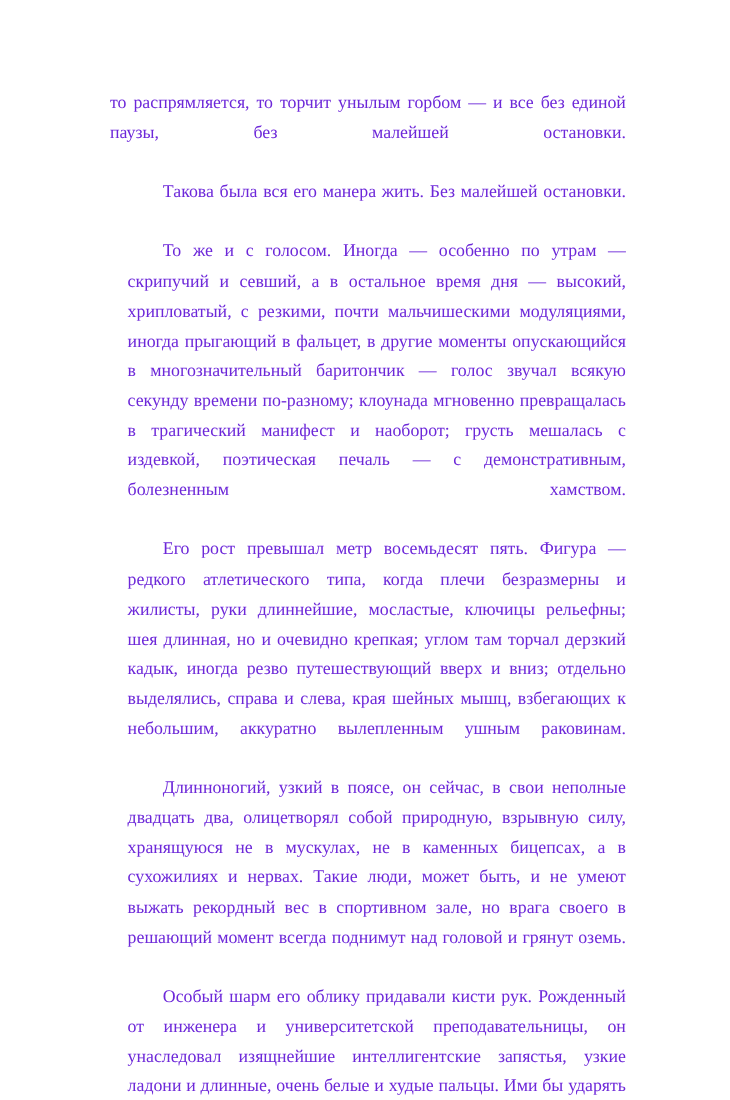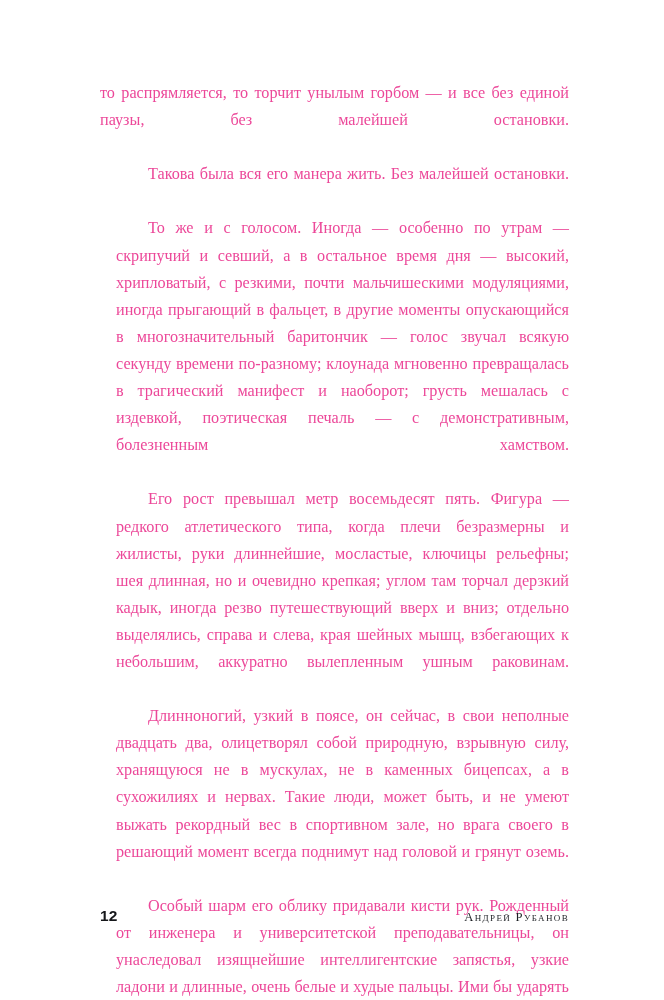--- a/index.html
+++ b/index.html
@@ -24,21 +24,21 @@
     left: 100px;
     top: 80px;
     width: 469px;
   }
 
   .body-paragraph {
     margin: 0;
     font-family: "Liberation Serif", "DejaVu Serif", serif;
     font-size: 16.2px;
     line-height: 27.1px;
-    color: #ec4899;
+    color: #6d28d9;
     text-align: justify;
     text-justify: inter-word;
     hyphens: manual;
     -webkit-hyphens: manual;
     text-indent: 0;
     word-spacing: 0.1px;
   }
 
   .body-paragraph.indented {
     text-indent: 32px;
@@ -91,18 +91,14 @@
 
   <div class="text-column">
     <p class="body-paragraph">то распрямляется, то торчит унылым горбом — и все без единой паузы, без малейшей остановки.</p>
     <p class="body-paragraph indented">Такова была вся его манера жить. Без малейшей остановки.</p>
     <p class="body-paragraph indented">То же и с голосом. Иногда — особенно по утрам — скрипучий и севший, а в остальное время дня — высокий, хрипловатый, с резкими, почти мальчишескими модуляциями, иногда прыгающий в фальцет, в другие моменты опускающийся в многозначительный баритончик — голос звучал всякую секунду времени по-разному; клоунада мгновенно превращалась в трагический манифест и наоборот; грусть мешалась с издевкой, поэтическая печаль — с демонстративным, болезненным хамством.</p>
     <p class="body-paragraph indented">Его рост превышал метр восемьдесят пять. Фигура — редкого атлетического типа, когда плечи безразмерны и жилисты, руки длиннейшие, мосластые, ключицы рельефны; шея длинная, но и очевидно крепкая; углом там торчал дерзкий кадык, иногда резво путешествующий вверх и вниз; отдельно выделялись, справа и слева, края шейных мышц, взбегающих к небольшим, аккуратно вылепленным ушным раковинам.</p>
     <p class="body-paragraph indented">Длинноногий, узкий в поясе, он сейчас, в свои неполные двадцать два, олицетворял собой природную, взрывную силу, хранящуюся не в мускулах, не в каменных бицепсах, а в сухожилиях и нервах. Такие люди, может быть, и не умеют выжать рекордный вес в спортивном зале, но врага своего в решающий момент всегда поднимут над головой и грянут оземь.</p>
     <p class="body-paragraph indented">Особый шарм его облику придавали кисти рук. Рожденный от инженера и университетской преподавательницы, он унаследовал изящнейшие интеллигентские запястья, узкие ладони и длинные, очень белые и худые пальцы. Ими бы ударять по клавишам «Стейнвея» или зажимать лады</p>
   </div>
 
-  <div class="page-footer">
-    <span class="folio">12</span>
-    <span class="running-head-author">Андрей Рубанов</span>
-  </div>
 
 </div>
 
 </body></html>

